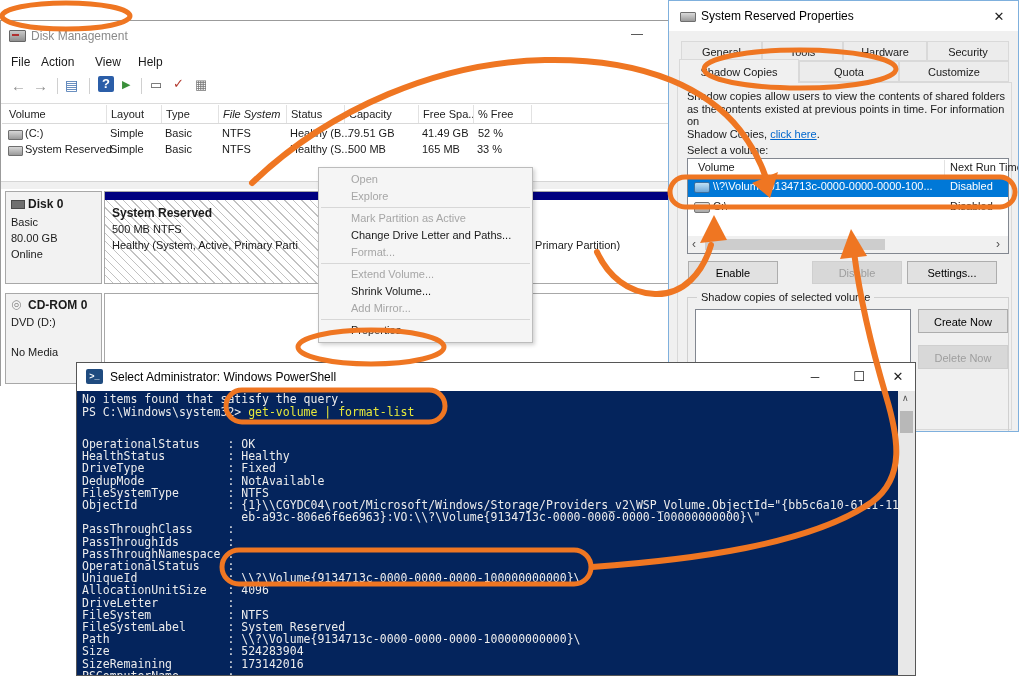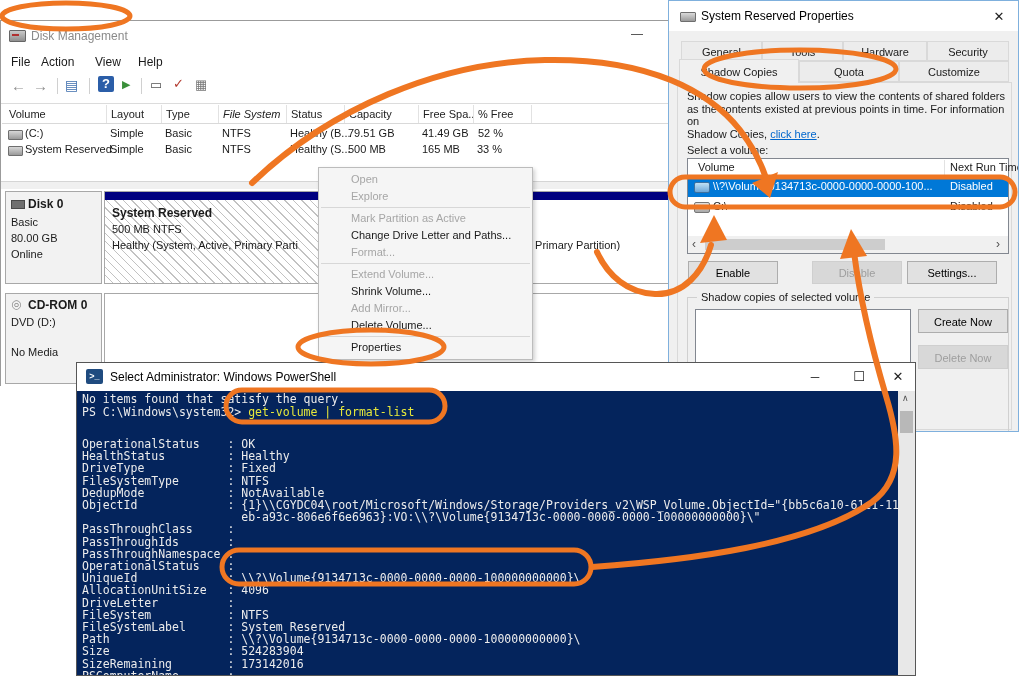--- a/index.html
+++ b/index.html
@@ -133,21 +133,20 @@
     <div class="menu-item disabled">Open</div>
     <div class="menu-item disabled">Explore</div>
     <div class="menu-sep"></div>
     <div class="menu-item disabled">Mark Partition as Active</div>
     <div class="menu-item">Change Drive Letter and Paths...</div>
     <div class="menu-item disabled">Format...</div>
     <div class="menu-sep"></div>
     <div class="menu-item disabled">Extend Volume...</div>
     <div class="menu-item">Shrink Volume...</div>
     <div class="menu-item disabled">Add Mirror...</div>
-    <div class="menu-item">Delete Volume...</div>
     <div class="menu-sep"></div>
     <div class="menu-item">Properties</div>
   </div>
 
   <div class="abs" style="left:668px;top:0;width:351px;height:432px;background:#f0f0f0;border:1px solid #7fb0dd;box-sizing:border-box;z-index:20;overflow:hidden;">
     <div class="abs" style="left:0;top:0;width:349px;height:30px;background:#fff;">
       <div class="abs" style="left:11px;top:11px;width:14px;height:8px;background:linear-gradient(#d9d9d9,#9a9a9a);border:1px solid #6e6e6e;border-radius:1px;"></div>
       <span class="title-text" style="left:32px;color:#000;">System Reserved Properties</span>
       <span class="abs" style="left:318px;top:6px;width:24px;height:20px;text-align:center;line-height:20px;font-size:13px;color:#222;">✕</span>
     </div>
@@ -213,22 +212,22 @@
       <span class="abs" style="left:760px;top:0;width:44px;height:28px;text-align:center;line-height:28px;color:#222;font-size:13px;">☐</span>
       <span class="abs" style="left:804px;top:0;width:34px;height:28px;text-align:center;line-height:28px;color:#222;font-size:13px;">✕</span>
     </div>
     <div class="abs" style="left:0;top:28px;width:838px;height:284px;background:#04245c;overflow:hidden;">
       <div class="mono term-line" style="position:absolute;left:5px;top:2px;">No items found that satisfy the query.</div>
       <div class="mono" style="position:absolute;left:5px;top:15px;"><span style="color:#ececec;">PS C:\Windows\system32&gt; </span><span style="color:#e8e83a;">get-volume | format-list</span></div>
       <div class="abs" style="left:5px;top:47px;">
         <div class="mono term-line">OperationalStatus    : OK</div>
         <div class="mono term-line">HealthStatus         : Healthy</div>
         <div class="mono term-line">DriveType            : Fixed</div>
+        <div class="mono term-line">DedupMode            : NotAvailable</div>
         <div class="mono term-line">FileSystemType       : NTFS</div>
-        <div class="mono term-line">DedupMode            : NotAvailable</div>
         <div class="mono term-line">ObjectId             : {1}\\CGYDC04\root/Microsoft/Windows/Storage/Providers_v2\WSP_Volume.ObjectId="{bb5c6a10-61c1-11</div>
         <div class="mono term-line">                       eb-a93c-806e6f6e6963}:VO:\\?\Volume{9134713c-0000-0000-0000-100000000000}\"</div>
         <div class="mono term-line">PassThroughClass     :</div>
         <div class="mono term-line">PassThroughIds       :</div>
         <div class="mono term-line">PassThroughNamespace :</div>
         <div class="mono term-line">OperationalStatus    :</div>
         <div class="mono term-line">UniqueId             : \\?\Volume{9134713c-0000-0000-0000-100000000000}\</div>
         <div class="mono term-line">AllocationUnitSize   : 4096</div>
         <div class="mono term-line">DriveLetter          :</div>
         <div class="mono term-line">FileSystem           : NTFS</div>

